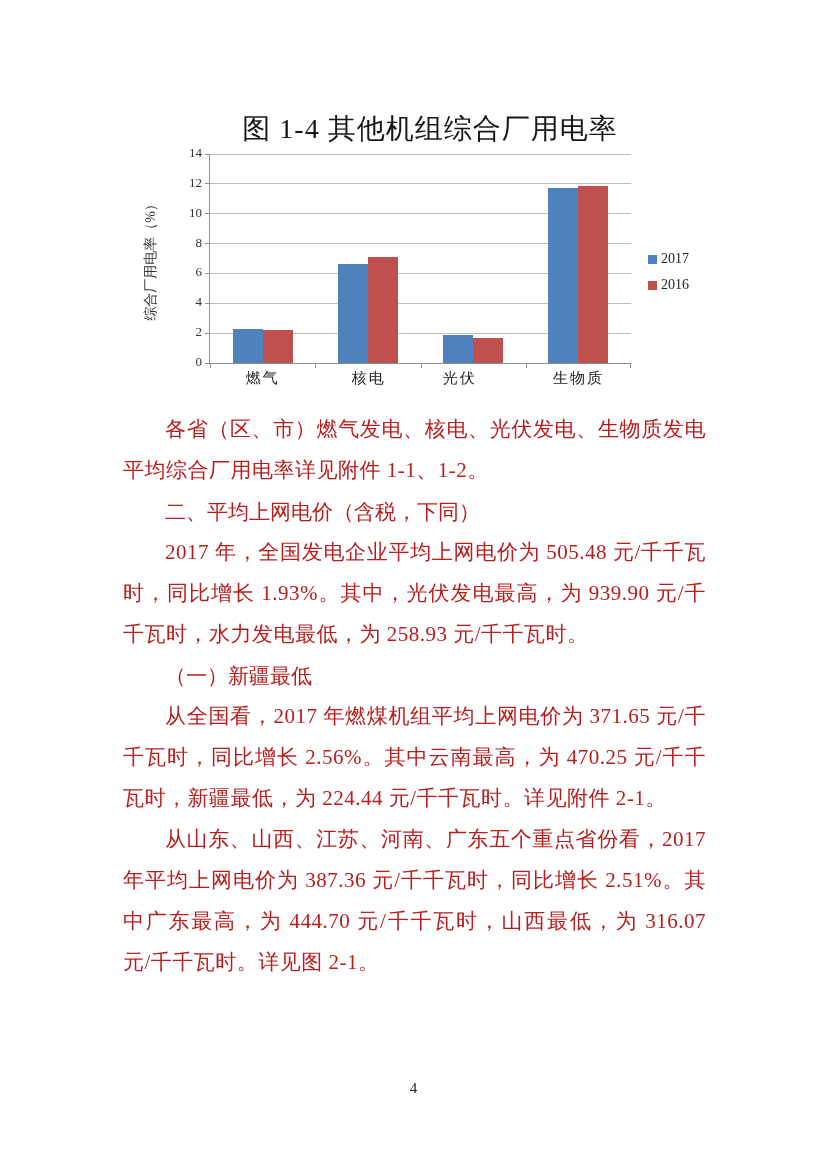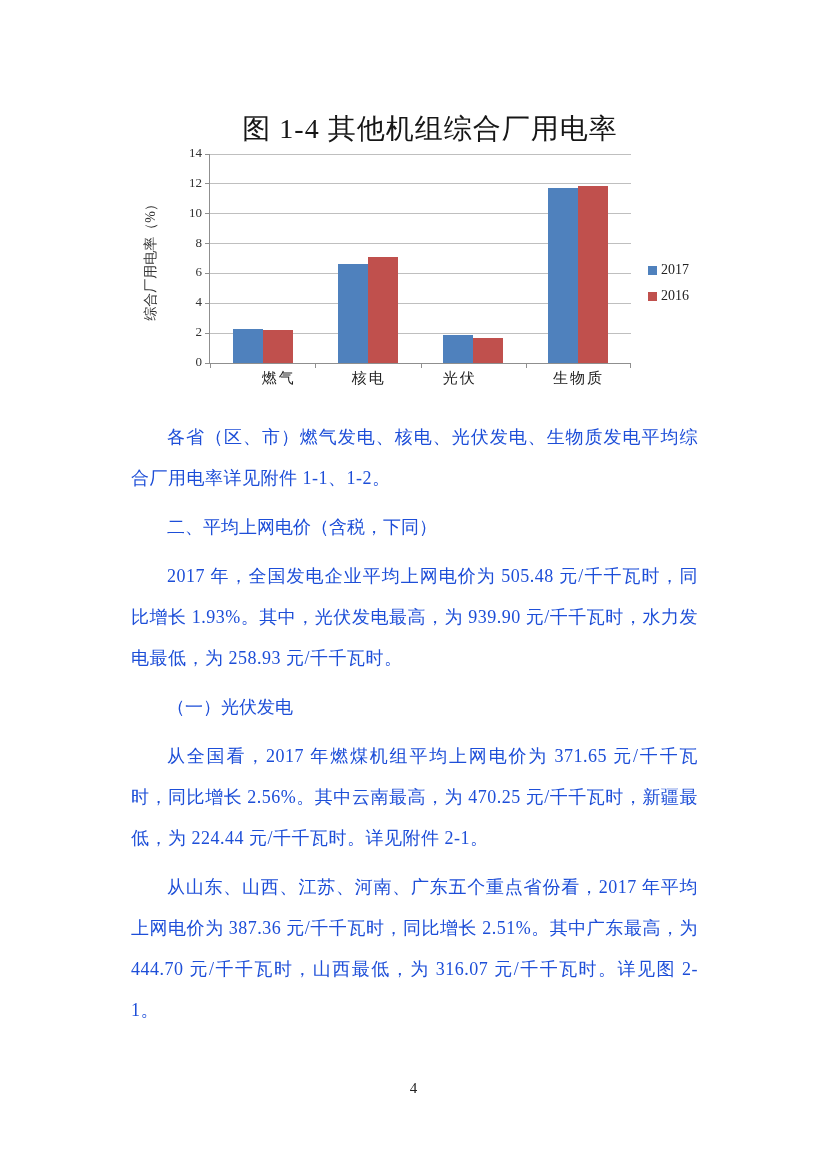--- a/index.html
+++ b/index.html
@@ -65,48 +65,48 @@
     left: 42px; top: 249px;
     width: 220px; height: 20px;
     text-align: center;
     font-size: 14px;
     color: #333333;
     transform: rotate(-90deg);
     transform-origin: center;
   }
   .legend {
     position: absolute;
-    left: 648px; top: 262px;
+    left: 648px; top: 251px;
   }
   .legend-row {
     display: flex;
     align-items: center;
     margin-bottom: 10px;
   }
   .legend-swatch {
     width: 9px; height: 9px;
     margin-right: 4px;
     flex: 0 0 auto;
   }
   .legend-label { font-size: 14px; color: #222222; }
 
   
   .body-text {
     position: absolute;
     left: 123px; top: 409px;
     width: 583px;
   }
   .body-text p {
-    margin: 8px;
-    font-size: 18px;
+    margin: 0;
+    font-size: 21px;
     line-height: 41px;
     text-align: justify;
     text-indent: 2em;
     letter-spacing: 0.5px;
-    color: #1d4ed8;
+    color: #b91c1c;
   }
   .body-text p.heading {
     font-family: "Liberation Sans", "DejaVu Sans", sans-serif;
     font-weight: normal;
     text-align: left;
     letter-spacing: 0;
   }
 
   
   .page-number {
@@ -150,21 +150,21 @@
       <div class="gridline" style="top: -0.5px;"></div>
       <div class="ytick-mark" style="top: -0.5px;"></div>
       <div class="ytick-label" style="top: -9px;">14</div>
       <div class="xtick-mark" style="left: 0px;"></div>
       <div class="xtick-mark" style="left: 105.25px;"></div>
       <div class="xtick-mark" style="left: 210.5px;"></div>
       <div class="xtick-mark" style="left: 315.75px;"></div>
       <div class="xtick-mark" style="left: 420px;"></div>
       <div class="bar" style="left: 22.625px; height: 33.5893px; background: rgb(79, 129, 189);"></div>
       <div class="bar" style="left: 52.625px; height: 32.8429px; background: rgb(192, 80, 77);"></div>
-      <div class="cat-label" style="left: 16px; width: 105.25px;">燃气</div>
+      <div class="cat-label" style="left: 0px; width: 105.25px;">燃气</div>
       <div class="bar" style="left: 127.875px; height: 98.5286px; background: rgb(79, 129, 189);"></div>
       <div class="bar" style="left: 157.875px; height: 105.993px; background: rgb(192, 80, 77);"></div>
       <div class="cat-label" style="left: 106px; width: 105.25px;">核电</div>
       <div class="bar" style="left: 233.125px; height: 28.3643px; background: rgb(79, 129, 189);"></div>
       <div class="bar" style="left: 263.125px; height: 25.3786px; background: rgb(192, 80, 77);"></div>
       <div class="cat-label" style="left: 197px; width: 105.25px; font-family: Liberation Serif, serif;">光伏</div>
       <div class="bar" style="left: 338.375px; height: 175.411px; background: rgb(79, 129, 189);"></div>
       <div class="bar" style="left: 368.375px; height: 176.904px; background: rgb(192, 80, 77);"></div>
       <div class="cat-label" style="left: 315.75px; width: 105.25px;">生物质</div>
     </div>
@@ -177,20 +177,20 @@
       <div class="legend-row">
         <div class="legend-swatch" style="background: rgb(192, 80, 77);"></div>
         <div class="legend-label">2016</div>
       </div>
     </div>
 
   <div class="body-text" id="body-text">
       <p class="paragraph">各省（区、市）燃气发电、核电、光伏发电、生物质发电平均综合厂用电率详见附件 1-1、1-2。</p>
       <p class="heading">二、平均上网电价（含税，下同）</p>
       <p class="paragraph">2017 年，全国发电企业平均上网电价为 505.48 元/千千瓦时，同比增长 1.93%。其中，光伏发电最高，为 939.90 元/千千瓦时，水力发电最低，为 258.93 元/千千瓦时。</p>
-      <p class="heading">（一）光伏发电</p>
+      <p class="heading">（一）新疆最低</p>
       <p class="paragraph">从全国看，2017 年燃煤机组平均上网电价为 371.65 元/千千瓦时，同比增长 2.56%。其中云南最高，为 470.25 元/千千瓦时，新疆最低，为 224.44 元/千千瓦时。详见附件 2-1。</p>
       <p class="paragraph">从山东、山西、江苏、河南、广东五个重点省份看，2017 年平均上网电价为 387.36 元/千千瓦时，同比增长 2.51%。其中广东最高，为 444.70 元/千千瓦时，山西最低，为 316.07 元/千千瓦时。详见图 2-1。</p>
     </div>
 
   <div class="page-number">4</div>
 
 </div>
 
 </body></html>

